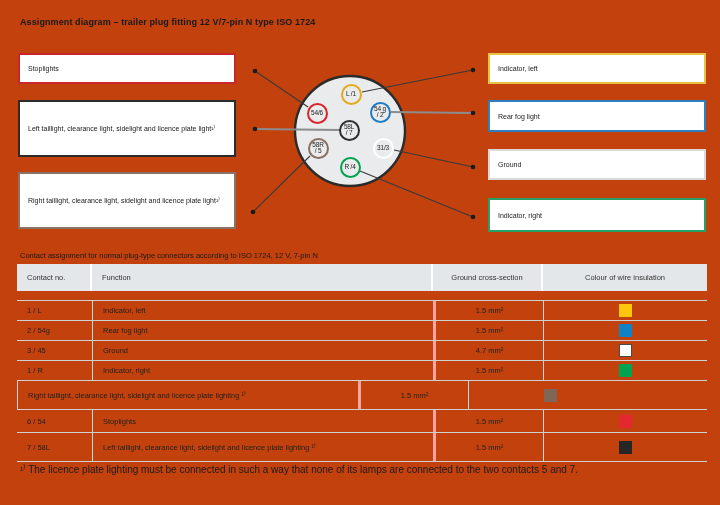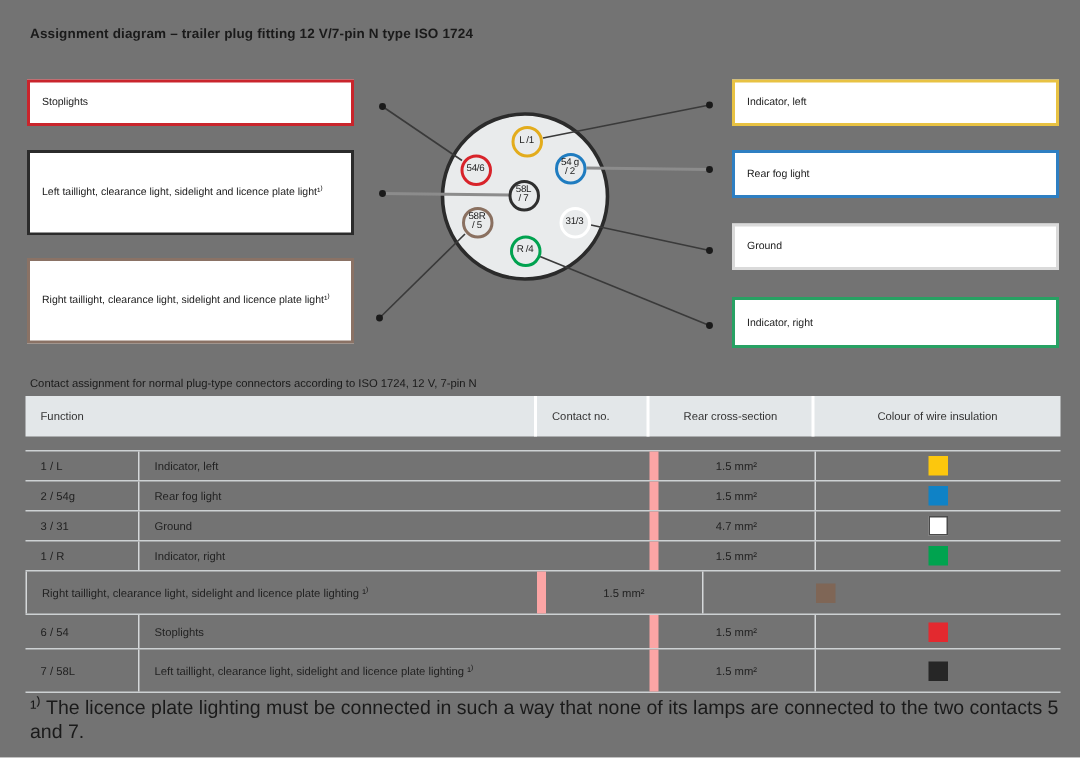--- a/index.html
+++ b/index.html
@@ -1,17 +1,17 @@
 <!DOCTYPE html>
 <html><head>
 <meta charset="utf-8">
 <style>
   html,body{margin:0;padding:0;background:#fff;}
   .page{
-    position:relative;width:720px;height:505px;background:#737373;overflow:hidden;
+    position:relative;width:720px;height:505px;background:#c2410c;overflow:hidden;
     font-family:"Liberation Sans",sans-serif;color:#222;
   }
   .title{position:absolute;left:20px;top:17px;font-size:9px;font-weight:700;color:#1a1a1a;letter-spacing:0.1px;}
   .diagram-svg{position:absolute;left:0;top:0;}
   .plug-body{fill:#E9EBEC;stroke:#2B2B2B;stroke-width:2.4;}
   .thin-lines line{stroke:#3A3A3A;stroke-width:1.1;}
   .gray-lines line{stroke:#8C8C8C;stroke-width:2;}
   .dots circle{fill:#1A1A1A;}
   .pin{
     position:absolute;box-sizing:border-box;width:21px;height:21px;border-radius:50%;
@@ -34,25 +34,25 @@
   .th.c3{width:110px;justify-content:center;text-align:center;}
   .th.c4{width:164px;justify-content:center;text-align:right;}
   .tbody{margin-top:9px;}
   .trow{display:flex;height:19px;border-bottom:1px solid #CDD1D3;align-items:stretch;}
   .trow:first-child{border-top:1px solid #CDD1D3;}
   .trow.tall{height:28px;}
   .trow.mid{height:22px;}
   .td{box-sizing:border-box;display:flex;align-items:center;}
   .td.c1{width:75px;padding-left:10px;}
   .td.c2{width:341px;padding-left:10px;border-left:1px solid #D5D8DA;}
-  .td.c3{width:110px;justify-content:center;border-left:6px solid #fca5a5;}
+  .td.c3{width:110px;justify-content:center;border-left:3px solid #fca5a5;}
   .td.c4{width:164px;justify-content:center;border-left:1px solid #D5D8DA;}
   .swatch{width:13px;height:13px;background:#ccc;}
   .swatch--outlined{border:1px solid #4a4a4a;box-sizing:border-box;}
-  .footnote{position:absolute;left:20px;top:462px;font-size:13px;color:#1a1a1a;}
+  .footnote{position:absolute;left:20px;top:462px;font-size:10px;color:#1a1a1a;}
 </style>
 </head>
 <body>
 
 <div class="page">
 
   <div class="title">Assignment diagram – trailer plug fitting 12 V/7-pin N type ISO 1724</div>
 
   <svg class="diagram-svg" width="720" height="250" viewBox="0 0 720 250">
     <circle class="plug-body" cx="350" cy="131" r="55"></circle>
@@ -127,44 +127,44 @@
     <span class="dbox-label">Ground</span>
   </div>
   <div class="dbox" style="left: 488px; top: 198px; height: 34px; border-color: rgb(39, 161, 99);">
     <span class="dbox-label">Indicator, right</span>
   </div>
 
   <div class="tcaption">Contact assignment for normal plug-type connectors according to ISO 1724, 12 V, 7-pin N</div>
 
   <div class="atable">
     <div class="thead">
+      <div class="th c1">Contact no.</div>
       <div class="th c2">Function</div>
-      <div class="th c1">Contact no.</div>
-      <div class="th c3">Rear cross-section</div>
+      <div class="th c3">Ground cross-section</div>
       <div class="th c4">Colour of wire insulation</div>
     </div>
     <div class="tbody">
       <div class="trow">
         <div class="td c1">1 / L</div>
         <div class="td c2">Indicator, left</div>
         <div class="td c3">1.5 mm²</div>
         <div class="td c4">
             <span class="swatch" style="background-color: rgb(252, 199, 13);"></span>
           </div>
       </div>
       <div class="trow">
         <div class="td c1">2 / 54g</div>
         <div class="td c2">Rear fog light</div>
         <div class="td c3">1.5 mm²</div>
         <div class="td c4">
             <span class="swatch" style="background-color: rgb(15, 130, 198);"></span>
           </div>
       </div>
       <div class="trow">
-        <div class="td c1">3 / 31</div>
+        <div class="td c1">3 / 45</div>
         <div class="td c2">Ground</div>
         <div class="td c3">4.7 mm²</div>
         <div class="td c4">
             <span class="swatch swatch--outlined" style="background-color: rgb(255, 255, 255);"></span>
           </div>
       </div>
       <div class="trow">
         <div class="td c1">1 / R</div>
         <div class="td c2">Indicator, right</div>
         <div class="td c3">1.5 mm²</div>

